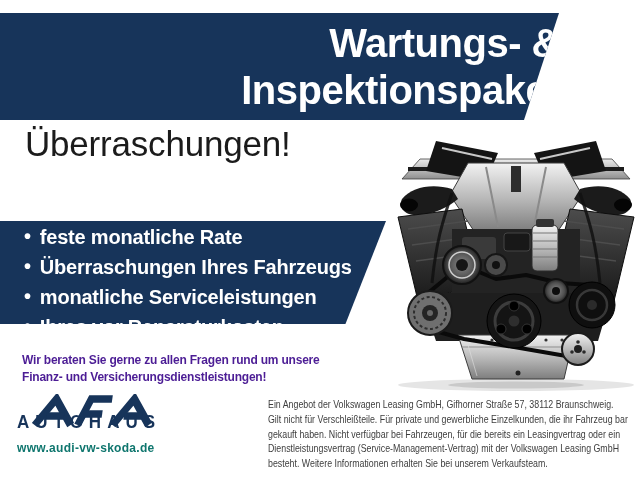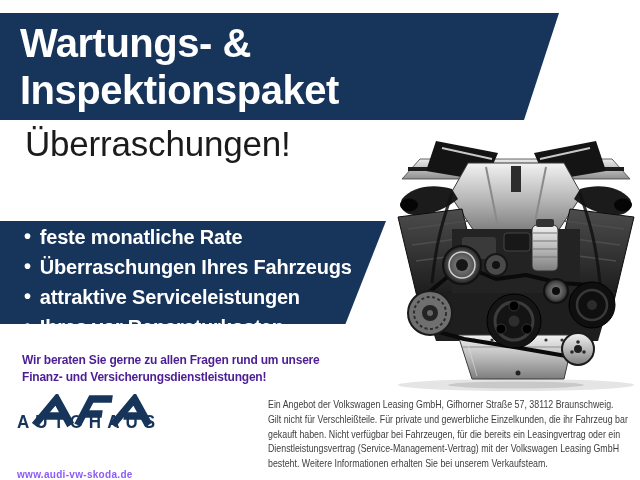--- a/index.html
+++ b/index.html
@@ -8,22 +8,22 @@
     overflow:hidden;font-family:"Liberation Sans",sans-serif;
   }
   
   .top-banner{
     position:absolute;left:0;top:13px;width:560px;height:107px;
     background:#17345A;
     clip-path:polygon(0 0,559px 0,524px 107px,0 107px);
     color:#ffffff;
   }
   .top-banner .line{
-    margin:0;padding-left:20px;font-size:40px;font-weight:bold;
-    line-height:47px;letter-spacing:-0.5px;white-space:nowrap;
+    margin:0;padding-left:13px;font-size:40px;font-weight:bold;
+    line-height:47px;letter-spacing:-0.5px;white-space:nowrap;text-align:right;
   }
   .top-banner .line.first{padding-top:7px;}
   
   .headline{
     position:absolute;left:25px;top:122px;color:#1b1b1b;
     font-size:35px;line-height:44px;white-space:nowrap;letter-spacing:-0.2px;
   }
   
   .benefits{
     position:absolute;left:0;top:221px;width:392px;height:103px;
@@ -44,22 +44,22 @@
   }
   
   .logo-afa-svg{position:absolute;left:32px;top:394px;}
   .sr-only{position:absolute;width:1px;height:1px;overflow:hidden;clip:rect(0 0 0 0);}
   .logo-sub{
     position:absolute;left:17px;top:412px;color:#17345A;
     font-size:17px;font-weight:bold;letter-spacing:6px;white-space:nowrap;
     transform:scaleY(1.05);transform-origin:left top;
   }
   .logo-url{
-    position:absolute;left:17px;top:469px;color:#8b5cf6;
-    font-size:10px;font-weight:bold;letter-spacing:0.3px;white-space:nowrap;
+    position:absolute;left:17px;top:441px;color:#0f766e;
+    font-size:12px;font-weight:bold;letter-spacing:0.3px;white-space:nowrap;
   }
   
   .legal{
     position:absolute;left:268px;top:397px;width:372px;color:#3d3d3d;
     font-size:10.5px;line-height:14.8px;
     transform:scaleX(0.84);transform-origin:left top;
   }
   .legal .ln{white-space:nowrap;}
   
   .engine{position:absolute;left:392px;top:133px;width:248px;height:262px;}
@@ -75,21 +75,21 @@
   </div>
 
   <div class="headline">
     <div>Überraschungen!</div>
   </div>
 
   <div class="benefits">
     <ul>
       <li><span class="bullet">•</span><span>feste monatliche Rate</span></li>
       <li><span class="bullet">•</span><span>Überraschungen Ihres Fahrzeugs</span></li>
-      <li><span class="bullet">•</span><span>attraktive Serviceleistungen</span></li>
+      <li><span class="bullet">•</span><span>monatliche Serviceleistungen</span></li>
       <li><span class="bullet">•</span><span>Ihres vor Reparaturkosten</span></li>
     </ul>
   </div>
 
   <div class="consult">
     <div>Wir beraten Sie gerne zu allen Fragen rund um unsere</div>
     <div>Finanz- und Versicherungsdienstleistungen!</div>
   </div>
 
   <svg class="logo-afa-svg" width="122" height="34" viewBox="0 0 122 34" aria-hidden="true">

